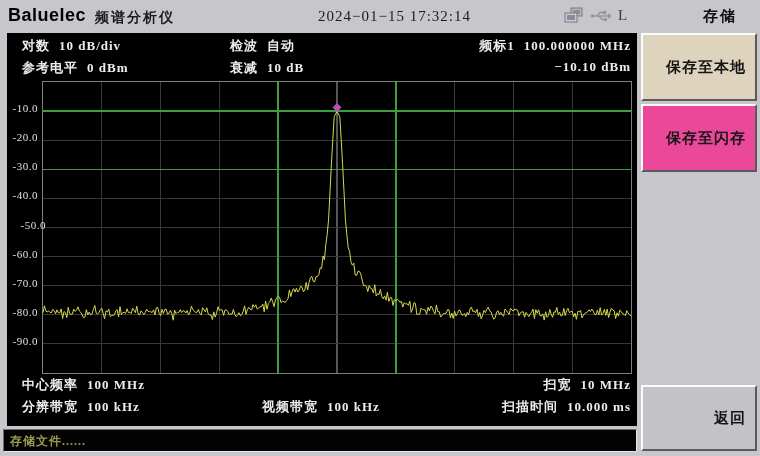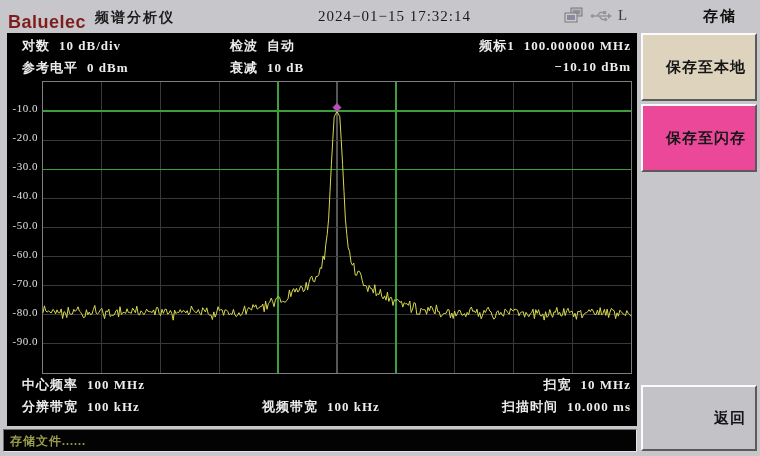--- a/index.html
+++ b/index.html
@@ -4,22 +4,22 @@
 <style>
   html,body{margin:0;padding:0;}
   body{
     width:760px;height:456px;background:#c7c7cb;position:relative;overflow:hidden;
     font-family:"Liberation Serif","DejaVu Serif",serif;
     -webkit-font-smoothing:antialiased;
   }
   .abs{position:absolute;}
   
   #header{left:0;top:0;width:760px;height:33px;background:#c7c7cb;}
-  #brand{left:8px;top:12px;font-family:"Liberation Sans","DejaVu Sans",sans-serif;
-         font-size:18px;font-weight:bold;color:#7f1d1d;letter-spacing:0.5px;}
+  #brand{left:8px;top:5px;font-family:"Liberation Sans","DejaVu Sans",sans-serif;
+         font-size:18px;font-weight:bold;color:#000000;letter-spacing:0.5px;}
   #app-title{left:95px;top:9px;font-size:14px;font-weight:700;color:#1b1b1b;letter-spacing:2px;}
   #datetime{left:318px;top:8px;font-size:15px;color:#1b1b1b;letter-spacing:1px;}
   #net-icon{left:563px;top:7px;}
   #usb-icon{left:590px;top:9px;}
   #status-letter{left:618px;top:7px;font-size:15px;color:#3a3a3a;}
   #menu-title{left:685px;top:7px;width:70px;text-align:center;font-size:15px;font-weight:700;color:#111;letter-spacing:2px;}
   
   #screen{left:7px;top:33px;width:630px;height:393px;background:#000;color:#ececec;}
   .prow{position:absolute;font-size:13px;font-weight:700;letter-spacing:1px;white-space:nowrap;}
   .lab{margin-right:9px;}
@@ -122,21 +122,21 @@
         <line x1="352.8" y1="0" x2="352.8" y2="291" stroke="#3d9e3d" stroke-width="1.5" shape-rendering="crispEdges"></line>
         <polyline points="0.0,230.8 1.4,223.8 2.8,229.0 4.2,230.0 5.6,228.8 7.0,230.3 8.4,230.8 9.8,227.4 11.2,228.6 12.6,231.8 14.0,227.8 15.4,230.8 16.8,230.9 18.2,226.9 19.6,236.5 21.0,229.6 22.4,230.7 23.8,235.6 25.2,225.3 26.6,231.5 28.0,232.4 29.4,232.0 30.8,227.3 32.2,229.4 33.6,227.9 35.0,224.8 36.4,229.1 37.8,230.4 39.2,232.9 40.6,235.7 42.0,234.9 43.4,227.7 44.8,232.8 46.2,230.1 47.6,232.7 49.0,232.0 50.4,227.4 51.8,223.4 53.2,231.3 54.6,231.9 56.0,230.6 57.4,227.6 58.8,226.2 60.2,231.6 61.6,236.7 63.0,228.8 64.4,230.0 65.8,227.1 67.2,234.5 68.6,233.3 70.0,233.3 71.4,232.8 72.8,228.9 74.2,227.7 75.6,234.9 77.0,224.7 78.4,232.7 79.8,230.6 81.2,230.3 82.6,231.5 84.0,226.8 85.4,230.5 86.8,230.4 88.2,231.5 89.6,226.2 91.0,228.2 92.4,230.7 93.8,224.2 95.2,232.2 96.6,232.9 98.0,228.8 99.4,230.4 100.8,232.7 102.2,230.7 103.6,227.2 105.0,229.3 106.4,229.6 107.8,229.8 109.2,230.5 110.6,227.9 112.0,232.9 113.4,225.6 114.8,225.6 116.2,231.6 117.6,233.6 119.0,227.3 120.4,231.4 121.8,227.5 123.2,227.1 124.6,232.2 126.0,231.2 127.4,228.4 128.8,231.4 130.2,238.2 131.6,228.1 133.0,231.6 134.4,230.2 135.8,230.5 137.2,227.6 138.6,230.5 140.0,228.6 141.4,229.0 142.8,231.0 144.2,228.6 145.6,232.8 147.0,230.6 148.4,224.0 149.8,227.6 151.2,228.8 152.6,230.6 154.0,230.2 155.4,227.5 156.8,231.6 158.2,232.9 159.6,225.7 161.0,227.8 162.4,229.9 163.8,225.8 165.2,231.9 166.6,233.0 168.0,233.1 169.4,237.6 170.8,229.9 172.2,235.1 173.6,231.1 175.0,224.7 176.4,228.5 177.8,227.7 179.2,227.9 180.6,233.4 182.0,227.9 183.4,228.0 184.8,229.5 186.2,233.0 187.6,231.5 189.0,232.5 190.4,227.4 191.8,232.5 193.2,234.7 194.6,233.1 196.0,230.7 197.4,233.8 198.8,232.5 200.2,229.2 201.6,223.9 203.0,232.3 204.4,227.6 205.8,225.4 207.2,227.1 208.6,228.0 210.0,222.6 211.4,225.2 212.8,222.8 214.2,227.1 215.6,226.1 217.0,224.8 218.4,224.5 219.8,222.0 221.2,229.8 222.6,219.0 224.0,227.3 225.4,221.4 226.8,220.0 228.2,216.1 229.6,219.4 231.0,224.7 232.4,218.1 233.8,215.7 235.2,214.5 236.6,215.3 238.0,220.5 239.4,219.3 240.8,219.6 242.2,220.4 243.6,218.5 245.0,216.9 246.4,207.9 247.8,214.7 249.2,209.0 250.6,206.6 252.0,210.1 253.4,206.3 254.8,210.1 256.2,208.1 257.6,204.2 259.0,205.1 260.4,209.8 261.8,208.0 263.2,200.4 264.6,208.1 266.0,200.6 267.4,195.7 268.8,194.2 270.2,199.2 271.6,199.9 273.0,194.5 274.4,194.6 275.8,192.7 277.2,185.7 278.6,186.4 280.0,173.9 281.4,177.7 282.8,162.4 284.2,152.4 285.6,137.2 287.0,109.5 288.4,82.3 289.8,57.4 291.2,34.7 292.6,32.0 294.0,29.4 295.4,32.0 296.8,34.7 298.2,57.4 299.6,82.3 301.0,109.5 302.4,137.2 303.8,152.4 305.2,165.5 306.6,169.5 308.0,180.2 309.4,183.2 310.8,181.1 312.2,193.0 313.6,193.4 315.0,189.1 316.4,189.4 317.8,192.1 319.2,198.3 320.6,203.8 322.0,203.4 323.4,204.3 324.8,209.6 326.2,203.5 327.6,206.4 329.0,206.9 330.4,211.1 331.8,202.7 333.2,213.8 334.6,211.8 336.0,212.5 337.4,207.3 338.8,214.7 340.2,216.9 341.6,213.9 343.0,218.2 344.4,210.2 345.8,219.4 347.2,215.5 348.6,215.7 350.0,223.5 351.4,217.7 352.8,218.9 354.2,217.3 355.6,218.3 357.0,220.4 358.4,219.3 359.8,225.1 361.2,220.7 362.6,221.9 364.0,221.6 365.4,223.4 366.8,219.0 368.2,230.5 369.6,227.0 371.0,220.6 372.4,221.4 373.8,232.5 375.2,232.1 376.6,232.4 378.0,226.2 379.4,227.6 380.8,227.7 382.2,227.9 383.6,232.3 385.0,225.3 386.4,228.9 387.8,224.0 389.2,225.8 390.6,229.5 392.0,231.9 393.4,222.9 394.8,229.6 396.2,229.7 397.6,234.9 399.0,233.7 400.4,231.7 401.8,231.4 403.2,231.2 404.6,227.6 406.0,227.8 407.4,235.9 408.8,231.0 410.2,236.5 411.6,229.1 413.0,234.1 414.4,231.5 415.8,228.2 417.2,228.6 418.6,232.8 420.0,233.3 421.4,231.5 422.8,234.7 424.2,230.4 425.6,233.0 427.0,227.0 428.4,225.0 429.8,229.4 431.2,228.9 432.6,230.9 434.0,227.2 435.4,234.5 436.8,230.4 438.2,236.8 439.6,233.2 441.0,228.3 442.4,230.6 443.8,227.2 445.2,225.2 446.6,228.9 448.0,229.8 449.4,234.2 450.8,237.2 452.2,235.8 453.6,230.1 455.0,228.7 456.4,232.9 457.8,230.3 459.2,233.1 460.6,234.2 462.0,227.1 463.4,228.4 464.8,230.6 466.2,232.3 467.6,226.4 469.0,228.1 470.4,229.1 471.8,227.0 473.2,227.6 474.6,228.1 476.0,233.8 477.4,230.7 478.8,230.1 480.2,229.7 481.6,235.2 483.0,230.3 484.4,232.5 485.8,234.7 487.2,231.9 488.6,230.7 490.0,227.1 491.4,236.6 492.8,227.6 494.2,231.3 495.6,227.7 497.0,233.3 498.4,234.1 499.8,231.9 501.2,238.1 502.6,229.7 504.0,235.4 505.4,233.8 506.8,227.5 508.2,232.2 509.6,235.3 511.0,229.9 512.4,230.3 513.8,225.4 515.2,232.5 516.6,230.1 518.0,234.1 519.4,233.4 520.8,226.4 522.2,233.6 523.6,228.7 525.0,226.3 526.4,230.7 527.8,229.7 529.2,229.2 530.6,234.9 532.0,231.2 533.4,237.3 534.8,229.4 536.2,229.9 537.6,228.4 539.0,235.9 540.4,233.1 541.8,231.3 543.2,230.7 544.6,229.8 546.0,227.7 547.4,229.7 548.8,227.0 550.2,229.1 551.6,232.3 553.0,232.7 554.4,228.2 555.8,233.0 557.2,225.6 558.6,233.1 560.0,231.4 561.4,227.3 562.8,233.4 564.2,227.1 565.6,235.5 567.0,230.1 568.4,226.3 569.8,228.1 571.2,228.7 572.6,236.6 574.0,230.8 575.4,234.2 576.8,228.3 578.2,229.5 579.6,231.6 581.0,232.3 582.4,233.7 583.8,228.6 585.2,231.3 586.6,232.5 588.0,234.3" fill="none" stroke="#d8d84e" stroke-width="1"></polyline>
         <polygon points="294,20.891 298.5,25.391 294,29.891 289.5,25.391" fill="#b84fb8"></polygon>
       </svg>
   </div>
   <div id="ytick-holder">
       <div class="ytick" style="top: 69.1px;">-10.0</div>
       <div class="ytick" style="top: 98.2px;">-20.0</div>
       <div class="ytick" style="top: 127.3px;">-30.0</div>
       <div class="ytick" style="top: 156.4px;">-40.0</div>
-      <div class="ytick" style="top: 185.5px;">-50.0</div>
+      <div class="ytick" style="top: 185.5px; padding-left: 8px;">-50.0</div>
       <div class="ytick" style="top: 214.6px;">-60.0</div>
       <div class="ytick" style="top: 243.7px;">-70.0</div>
       <div class="ytick" style="top: 272.8px;">-80.0</div>
       <div class="ytick" style="top: 301.9px;">-90.0</div>
     </div>
 
   <div class="prow f1 c1">
     <span class="lab">中心频率</span><span>100 MHz</span>
   </div>
   <div class="prow f1 cr">

